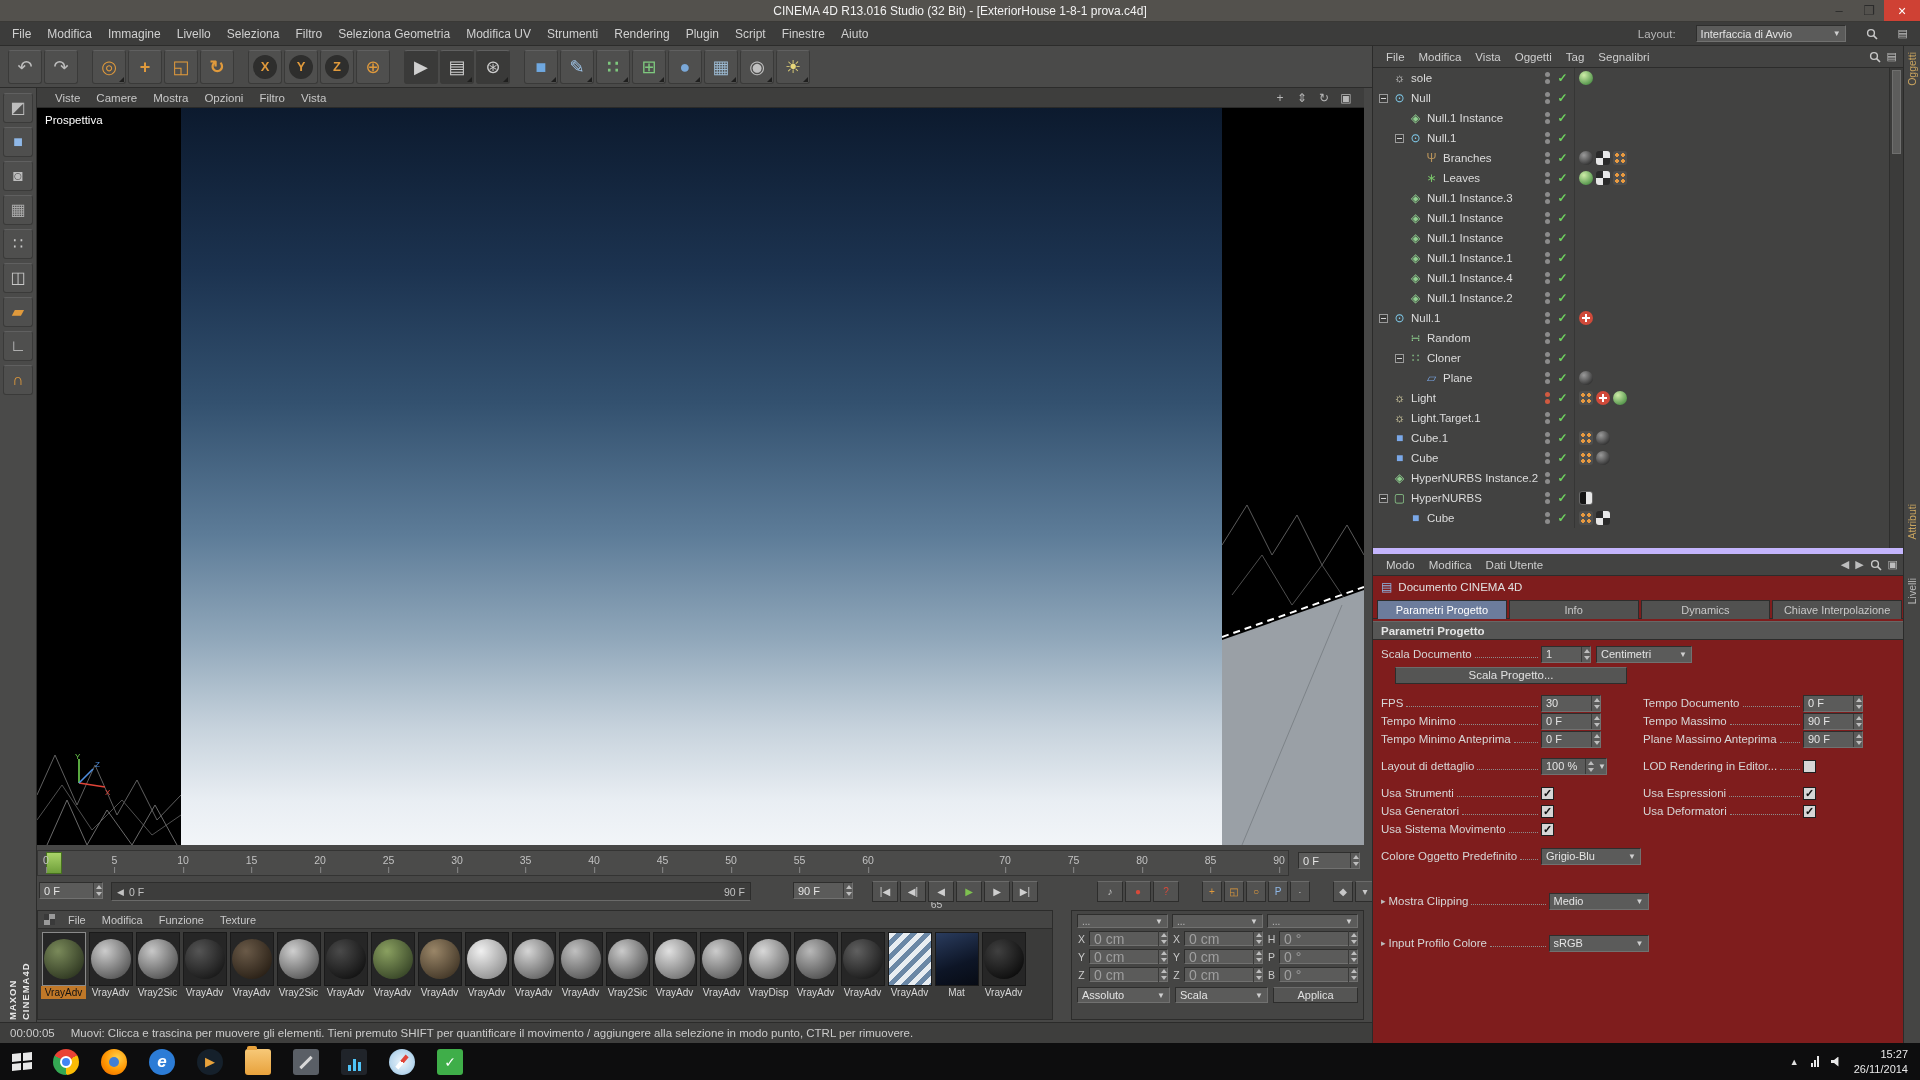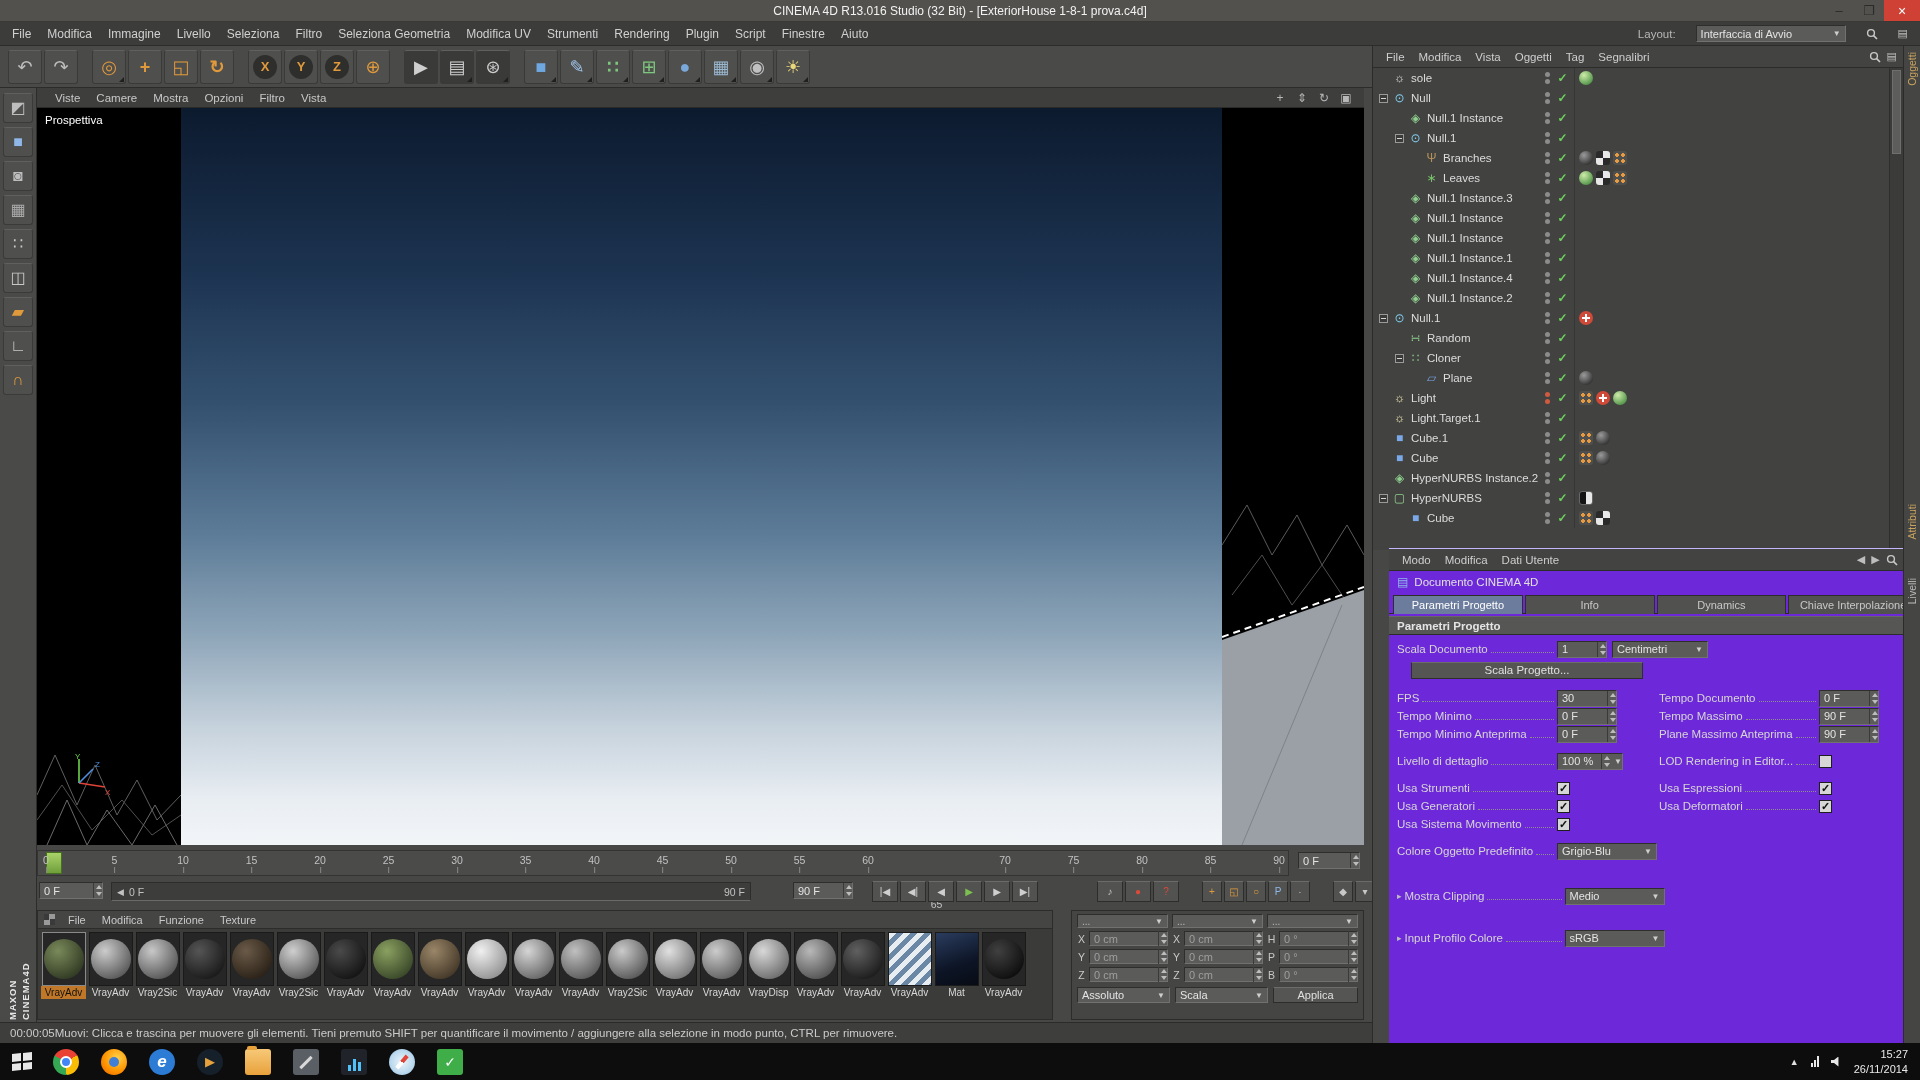--- a/index.html
+++ b/index.html
@@ -89,27 +89,27 @@
 .mat.sel .mlabel{background:#c07828;color:#111}
 .mat.sel .mthumb{border-color:#8a8a8a}
 
 
 #coords{position:absolute;left:1071px;top:910px;width:293px;height:110px;background:#454544;border:1px solid #2c2c2b;padding:3px 5px}
 #coordhead{display:grid;grid-template-columns:1fr 1fr 1fr;gap:4px;margin-bottom:3px}
 #coordhead .ddc{height:14px;font-size:10px;color:#b8b8b8}
 #coordgrid{display:grid;grid-template-columns:1fr 1fr 1fr;gap:3px 4px}
 .ccell{display:flex;align-items:center;gap:3px}
 .clbl{width:9px;font-size:10.5px;color:#c8c8c8;text-align:center}
-.ccell .fld{flex:1;height:15px;color:#9f9f9f;font-size:11px}
+.ccell .fld{flex:1;height:15px;color:#9f9f9f;font-size:14px}
 #coordfoot{display:flex;gap:5px;margin-top:5px;align-items:center}
 #coordfoot .ddc{height:16px;flex:1}
 .abtn2{flex:1;height:16px;background:#555554;border:1px solid #2d2d2c;border-top-color:#6c6c6b;text-align:center;font-size:11px;color:#e0e0e0;line-height:14px}
 
 
-#status{position:absolute;left:0;top:1022px;width:1372px;height:21px;background:#3e3e3d;border-top:1px solid #2b2b2a;display:flex;align-items:center;padding:0 10px;font-size:11.5px;color:#cbcbcb;white-space:nowrap;overflow:hidden}
+#status{position:absolute;left:0;top:1022px;width:1372px;height:21px;background:#3e3e3d;border-top:1px solid #2b2b2a;display:flex;align-items:center;gap:16px;padding:0 10px;font-size:11.5px;color:#cbcbcb;white-space:nowrap;overflow:hidden}
 
 
 #brand{position:absolute;left:0;top:924px;width:37px;height:96px;display:flex;justify-content:center;gap:2px}
 #brand span{writing-mode:vertical-rl;transform:rotate(180deg);color:#e8e8e8;font-size:9.5px;font-weight:bold;letter-spacing:1px}
 
 
 #rpanel{position:absolute;left:1372px;top:46px;width:531px;height:997px;background:#474746;border-left:1px solid #2b2b2a}
 #ommenu{height:22px;background:#434342;border-bottom:1px solid #2c2c2b;display:flex;align-items:center;padding:0 6px}
 .omm{padding:0 7px;font-size:11.5px;color:#cecece}
 .menu-right{margin-left:auto;display:flex;gap:6px;align-items:center}
@@ -129,21 +129,21 @@
 .tag.sphg{border-radius:50%;background:radial-gradient(circle at 35% 30%,#cdeca8,#2e7a2e)}
 .tag.sphd{border-radius:50%;background:radial-gradient(circle at 35% 30%,#9a9a9a,#141414)}
 .tag.chk{background:conic-gradient(#e8e8e8 0 25%,#2a2a2a 0 50%,#e8e8e8 0 75%,#2a2a2a 0)}
 .tag.ph{background-color:#4f4f4e;background-image:radial-gradient(circle at 4px 4px,#e89a40 1.6px,transparent 2.1px),radial-gradient(circle at 10px 4px,#e89a40 1.6px,transparent 2.1px),radial-gradient(circle at 4px 10px,#e89a40 1.6px,transparent 2.1px),radial-gradient(circle at 10px 10px,#e89a40 1.6px,transparent 2.1px)}
 .tag.tgt{border-radius:50%;background:linear-gradient(#fff,#fff) center/8px 2px no-repeat,linear-gradient(#fff,#fff) center/2px 8px no-repeat,#d04a3a}
 .tag.disp{background:linear-gradient(90deg,#141414 0 50%,#e8e8e8 0);border:1px solid #666}
 #omsb{position:absolute;right:0;top:22px;width:14px;height:482px;background:#3b3b3a;border-left:1px solid #2e2e2d}
 #omsb .thumb{margin:2px;height:84px;background:#5d5d5c;border:1px solid #6f6f6e}
 
 
-#am{position:absolute;left:16px;top:502px;width:531px;bottom:0;background:#6d28d9;border-top:1px solid #c4b5fd}
+#am{position:absolute;left:0;top:502px;width:531px;bottom:0;background:#7f1d1d;border-top:6px solid #c4b5fd}
 #ammenu{height:22px;background:#434342;border-bottom:1px solid #2c2c2b;display:flex;align-items:center;padding:0 6px}
 #amdoc{height:22px;display:flex;align-items:center;padding:0 8px;gap:6px;font-size:11.5px;color:#e0e0e0}
 #amdoc .doc-ic{color:#8fb8e8;font-size:12px}
 #amtabs{height:21px;display:flex;padding:0 2px 0 4px;gap:2px;border-bottom:1px solid #2c2c2b}
 .amtab{flex:1;height:19px;margin-top:2px;background:#515150;border:1px solid #2d2d2c;border-bottom:none;font-size:11px;color:#c8c8c8;display:flex;align-items:center;justify-content:center;white-space:nowrap;overflow:hidden}
 .amtab.act{background:#6c7c9c;color:#fff}
 #amsec{position:absolute;left:0;top:67px;width:100%;height:19px;background:#565655;border-top:1px solid #676766;border-bottom:1px solid #2c2c2b;display:flex;align-items:center;padding:0 8px;font-size:11.5px;font-weight:bold;color:#e4e4e4}
 #amrows{position:absolute;left:0;top:0;width:100%;height:100%}
 .arow{position:absolute;left:8px;right:12px;height:18px;display:flex;align-items:center}
 .acol{flex:0 0 262px;display:flex;align-items:center;min-width:0}
@@ -1185,21 +1185,21 @@
               </div>
               <span class="fld" style="width: 60px; margin-right: 5px;">
                 <span class="fv">90 F</span>
                 <span class="spin"></span>
               </span>
             </div>
           </div>
           <div class="arow" style="top: 203px;">
             <div class="acol">
               <div class="albl-wrap">
-                <span class="albl">Livello di dettaglio</span>
+                <span class="albl">Layout di dettaglio</span>
                 <span class="lead"></span>
               </div>
               <span class="fld" style="width: 66px; margin-right: 5px;">
                 <span class="fv">100 %</span>
                 <span class="spin"></span>
                 <span class="dda">▼</span>
               </span>
             </div>
             <div class="acol">
               <div class="albl-wrap">

